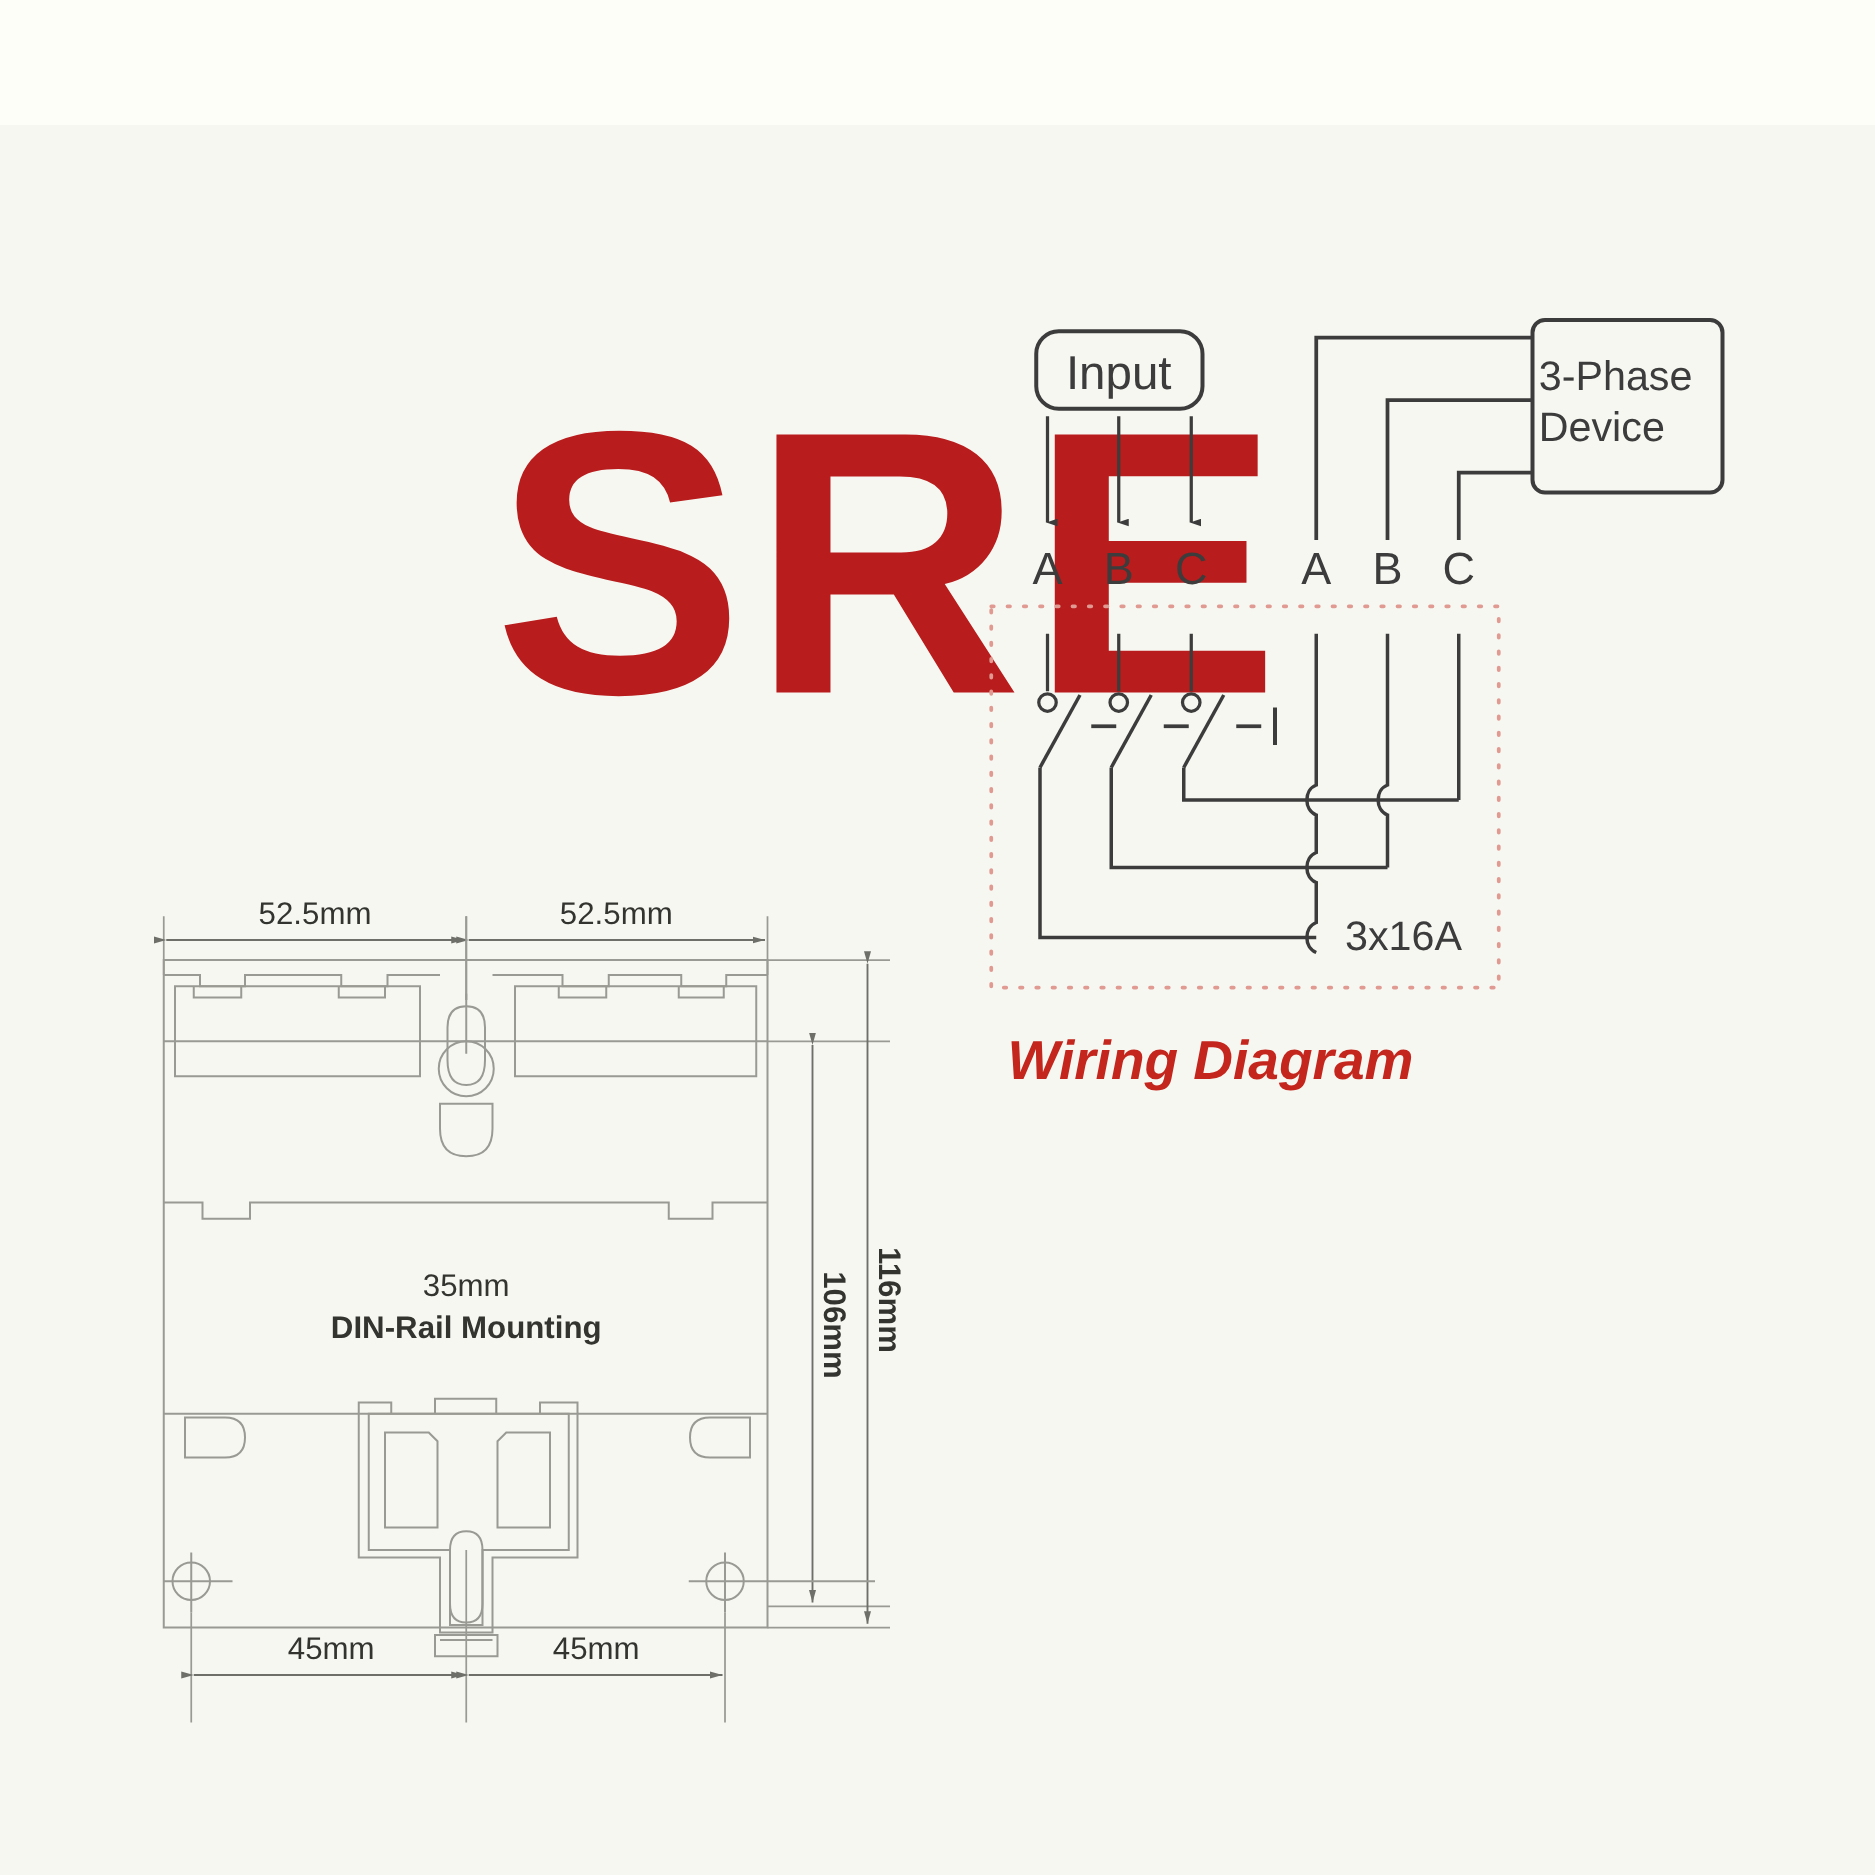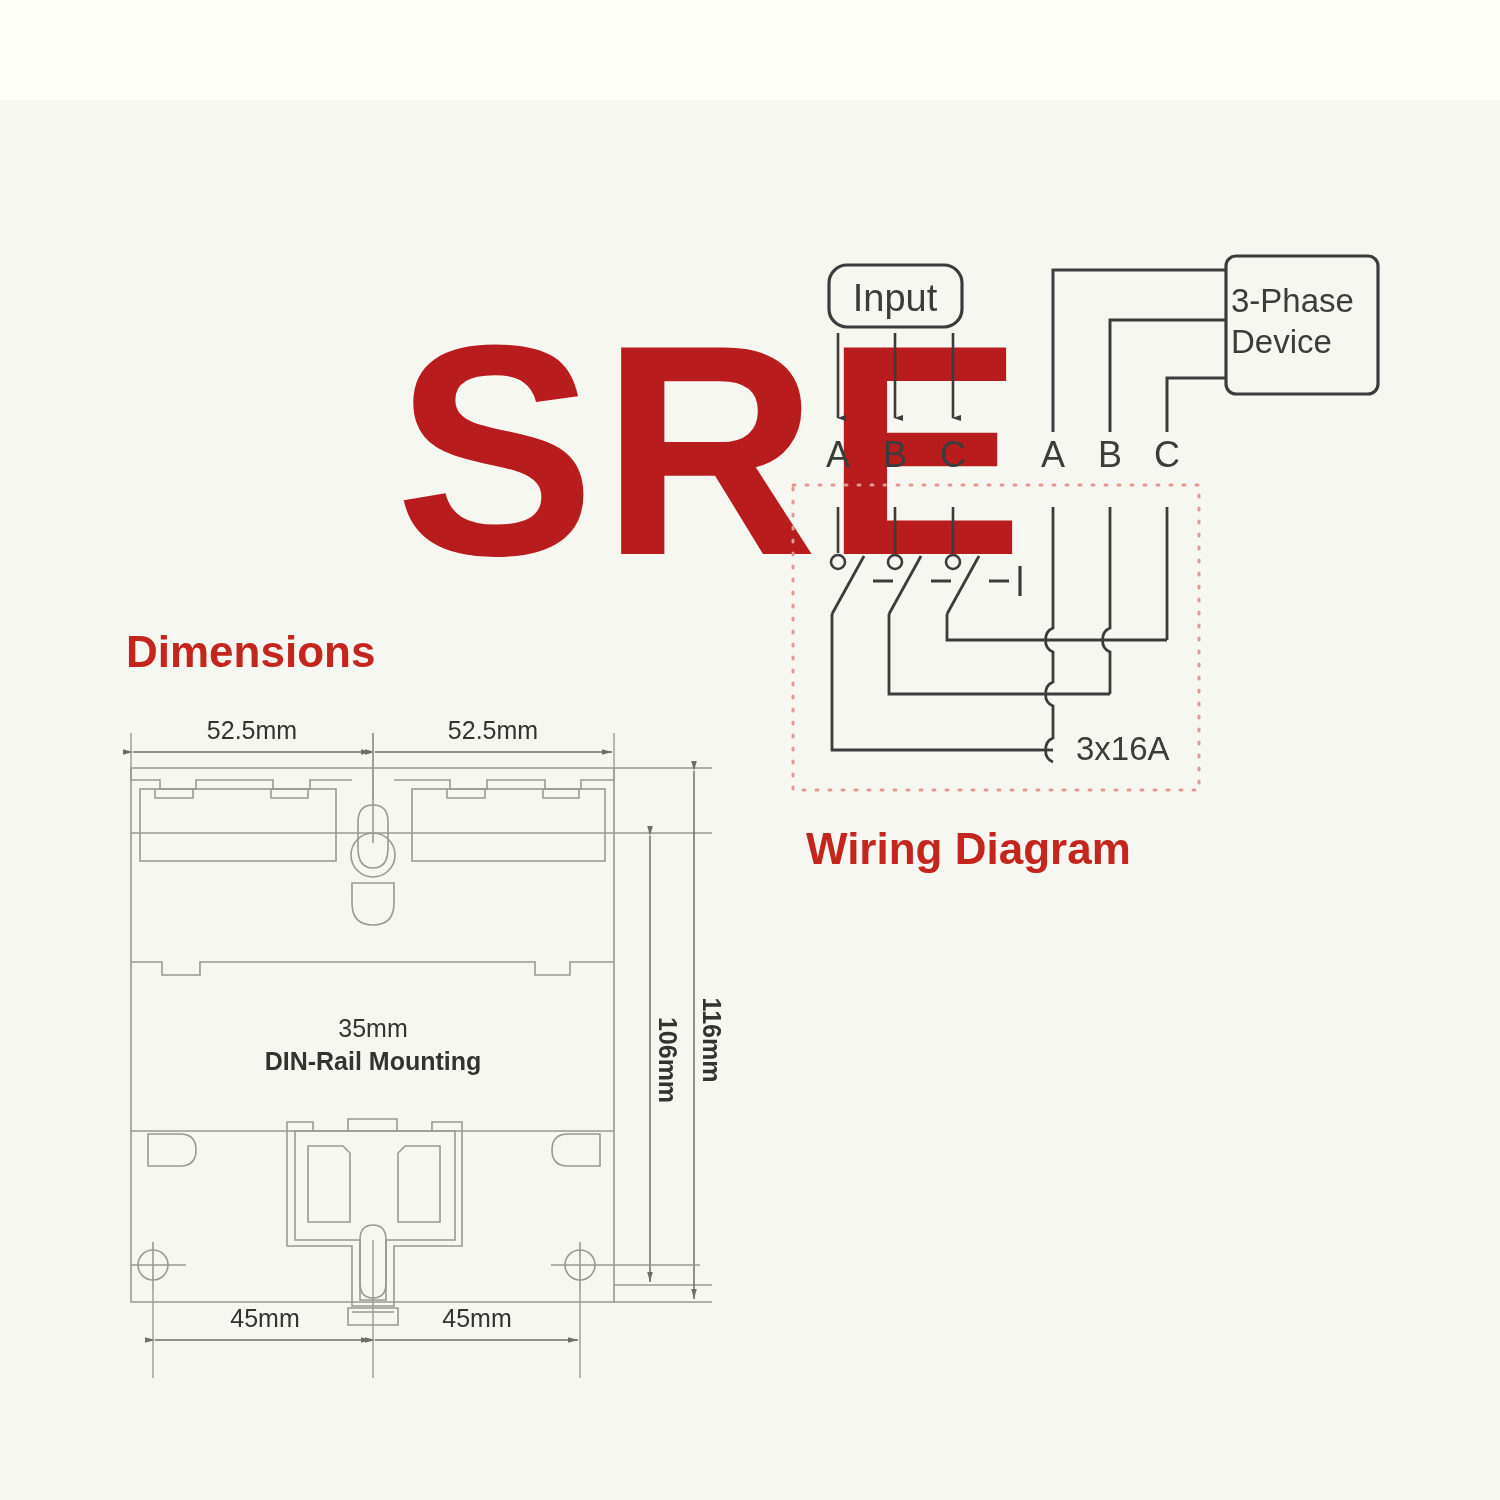--- a/index.html
+++ b/index.html
@@ -25,21 +25,21 @@
   }
   #wm1{left:395px;top:300px;font-size:300px;line-height:300px;}
   #wm2{left:595px;top:900px;font-size:180px;line-height:180px;}
   .title{
     position:absolute;
     font-weight:bold;
     color:#c4261d;
     white-space:nowrap;
   }
   #title-dim{left:126px;top:627px;font-size:44px;}
-  #title-wir{left:806px;top:824px;font-size:44px;}
+  #title-wir{left:806px;top:824px;font-size:44px;font-style:italic;}
 </style>
 </head>
 <body>
 
 <div id="root">
 
   <div class="band-top"></div>
   <div class="band-main"></div>
 
   <div class="wm" id="wm1">SRE</div>
@@ -239,16 +239,15 @@
 
       <g font-family="Liberation Sans, sans-serif" fill="#3c3c3c">
         <text x="895" y="311" font-size="38" text-anchor="middle">Input</text>
         <text x="1231" y="312" font-size="33">3-Phase</text>
         <text x="1231" y="353" font-size="33">Device</text>
         <text x="1076" y="760" font-size="33">3x16A</text>
       </g>
     </g>
   </svg>
 
-  <div class="title" id="title-dim">Dimensions</div>
   <div class="title" id="title-wir">Wiring Diagram</div>
 
 </div>
 
 </body></html>

